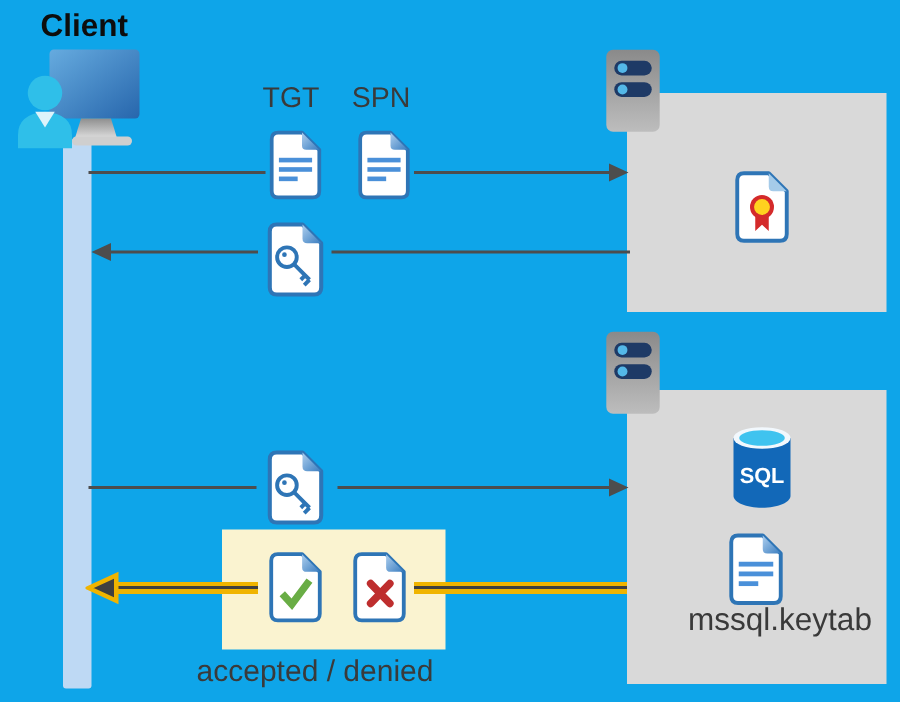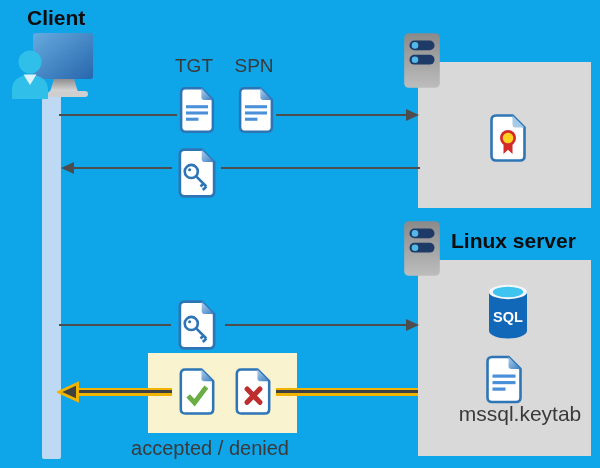--- a/index.html
+++ b/index.html
@@ -44,21 +44,20 @@
   </svg>
 
   <div class="abs panel" style="left:418px;top:62px;width:173px;height:146px;"></div>
   <div class="abs panel" style="left:418px;top:260px;width:173px;height:196px;"></div>
 
   <div class="abs" style="left:148px;top:353px;width:149px;height:80px;background:#faf3d0;"></div>
 
   <div class="abs" style="left:42px;top:93px;width:19px;height:366px;background:#bed9f4;border-radius:2px;"></div>
 
   <div class="abs title" style="left:27px;top:5px;">Client</div>
-  <div class="abs title" style="left:451px;top:228px;width:145px;">Linux server</div>
 
   <svg class="abs" style="left:10px;top:27px;" width="88" height="72" viewBox="0 0 88 72">
     <rect x="23" y="6" width="60" height="46" rx="3" fill="url(#monG)"></rect>
     <polygon points="44,52 64,52 68,65 40,65" fill="url(#standG)"></polygon>
     <rect x="38" y="64" width="40" height="6" rx="3" fill="#cfcfcf"></rect>
     <circle cx="20" cy="35" r="11.5" fill="#2fbfe9"></circle>
     <path d="M2 72 L2 63 Q2 49 20 47.5 Q38 49 38 63 L38 72 Z" fill="#2fbfe9"></path>
     <path d="M13.5 47.5 L20 58 L26.5 47.5 Z" fill="#ddf3fb"></path>
   </svg>
 

